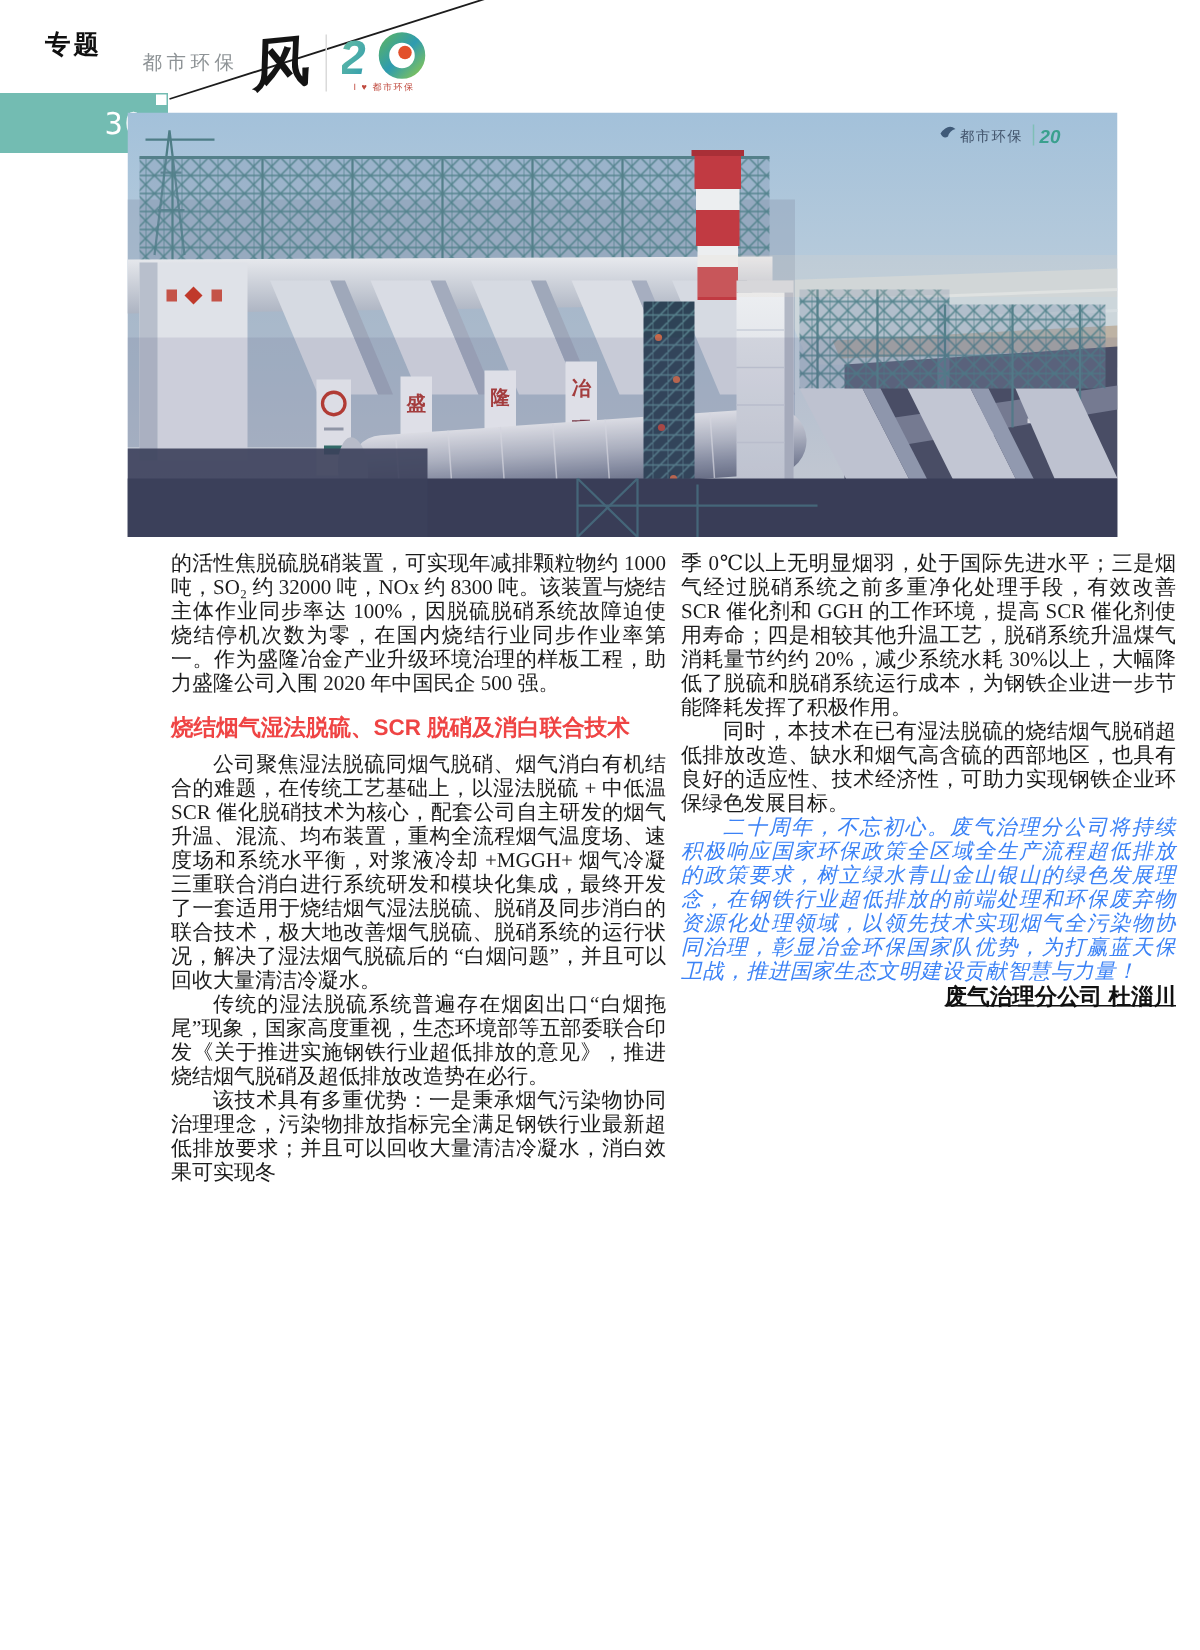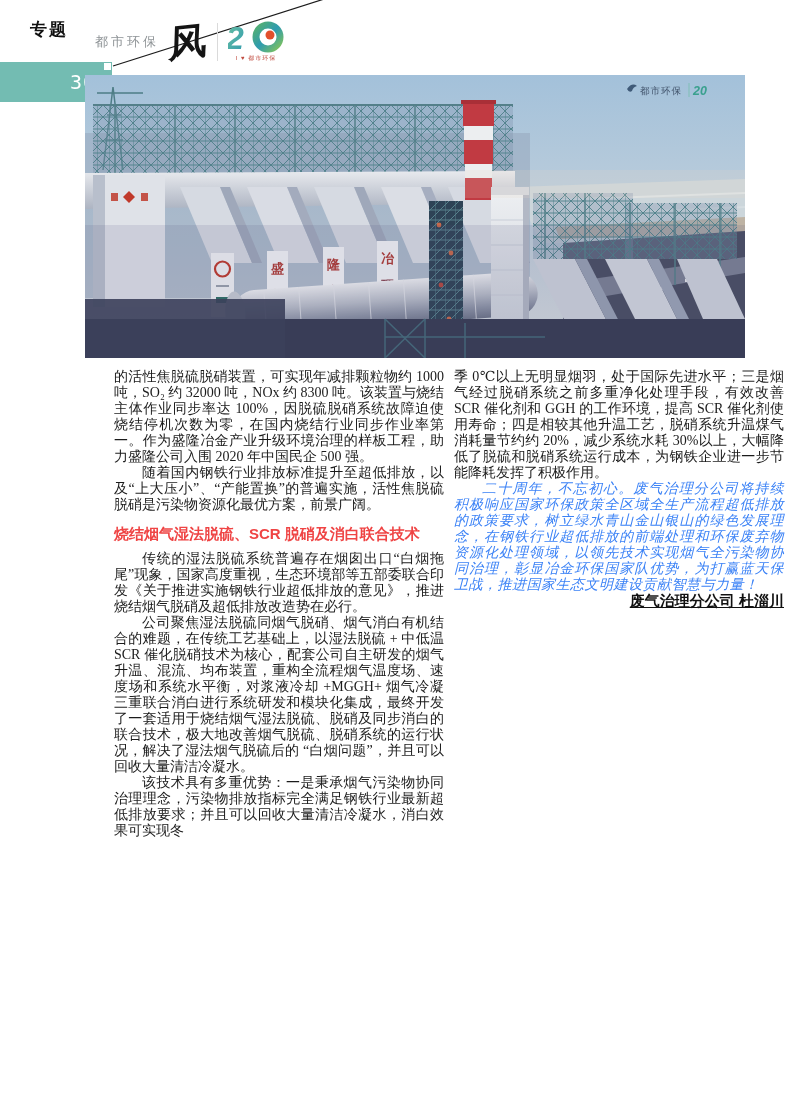--- a/index.html
+++ b/index.html
@@ -283,26 +283,26 @@
     <g transform="translate(540,6)">
       <path d="M2 8 q5 -7 10 -3 q-4 1 -5 5 q-3 2 -5 -2 z" fill="#3f5a78"></path>
       <text x="15" y="13" font-size="9.5" letter-spacing="1" fill="#41536b" font-family="Liberation Sans, sans-serif">都市环保</text>
       <line x1="64" y1="2" x2="64" y2="16" stroke="#7fbfb6" stroke-width="1"></line>
       <text x="68" y="14" font-size="12.5" font-weight="bold" font-style="italic" fill="#3aa08e" font-family="Liberation Sans, sans-serif">20</text>
     </g>
   </svg>
 
   <div class="col col-left">
     <p>的活性焦脱硫脱硝装置，可实现年减排颗粒物约 1000 吨，SO₂ 约 32000 吨，NOx 约 8300 吨。该装置与烧结主体作业同步率达 100%，因脱硫脱硝系统故障迫使烧结停机次数为零，在国内烧结行业同步作业率第一。作为盛隆冶金产业升级环境治理的样板工程，助力盛隆公司入围 2020 年中国民企 500 强。</p>
-    <p class="indent">随着国内钢铁行业排放标准提升至超低排放，以及“上大压小”、“产能置换”的普遍实施，活性焦脱硫脱硝是污染物资源化最优方案，前景广阔。</p>
     <h3 class="article-heading">烧结烟气湿法脱硫、SCR 脱硝及消白联合技术</h3>
+    <p class="indent">公司聚焦湿法脱硫同烟气脱硝、烟气消白有机结合的难题，在传统工艺基础上，以湿法脱硫 + 中低温 SCR 催化脱硝技术为核心，配套公司自主研发的烟气升温、混流、均布装置，重构全流程烟气温度场、速度场和系统水平衡，对浆液冷却 +MGGH+ 烟气冷凝三重联合消白进行系统研发和模块化集成，最终开发了一套适用于烧结烟气湿法脱硫、脱硝及同步消白的联合技术，极大地改善烟气脱硫、脱硝系统的运行状况，解决了湿法烟气脱硫后的 “白烟问题”，并且可以回收大量清洁冷凝水。</p>
     <p class="indent">传统的湿法脱硫系统普遍存在烟囱出口“白烟拖尾”现象，国家高度重视，生态环境部等五部委联合印发《关于推进实施钢铁行业超低排放的意见》，推进烧结烟气脱硝及超低排放改造势在必行。</p>
-    <p class="indent">公司聚焦湿法脱硫同烟气脱硝、烟气消白有机结合的难题，在传统工艺基础上，以湿法脱硫 + 中低温 SCR 催化脱硝技术为核心，配套公司自主研发的烟气升温、混流、均布装置，重构全流程烟气温度场、速度场和系统水平衡，对浆液冷却 +MGGH+ 烟气冷凝三重联合消白进行系统研发和模块化集成，最终开发了一套适用于烧结烟气湿法脱硫、脱硝及同步消白的联合技术，极大地改善烟气脱硫、脱硝系统的运行状况，解决了湿法烟气脱硫后的 “白烟问题”，并且可以回收大量清洁冷凝水。</p>
     <p class="indent">该技术具有多重优势：一是秉承烟气污染物协同治理理念，污染物排放指标完全满足钢铁行业最新超低排放要求；并且可以回收大量清洁冷凝水，消白效果可实现冬</p>
   </div>
 
   <div class="col col-right">
     <p>季 0℃以上无明显烟羽，处于国际先进水平；三是烟气经过脱硝系统之前多重净化处理手段，有效改善 SCR 催化剂和 GGH 的工作环境，提高 SCR 催化剂使用寿命；四是相较其他升温工艺，脱硝系统升温煤气消耗量节约约 20%，减少系统水耗 30%以上，大幅降低了脱硫和脱硝系统运行成本，为钢铁企业进一步节能降耗发挥了积极作用。</p>
+    <p class="indent">同时，本技术在已有湿法脱硫的烧结烟气脱硝超低排放改造、缺水和烟气高含硫的西部地区，也具有良好的适应性、技术经济性，可助力实现钢铁企业环保绿色发展目标。</p>
     <p class="indent closing">二十周年，不忘初心。废气治理分公司将持续积极响应国家环保政策全区域全生产流程超低排放的政策要求，树立绿水青山金山银山的绿色发展理念，在钢铁行业超低排放的前端处理和环保废弃物资源化处理领域，以领先技术实现烟气全污染物协同治理，彰显冶金环保国家队优势，为打赢蓝天保卫战，推进国家生态文明建设贡献智慧与力量！</p>
     <p class="byline">废气治理分公司 杜淄川</p>
   </div>
 
 </div>
 
 </body></html>

